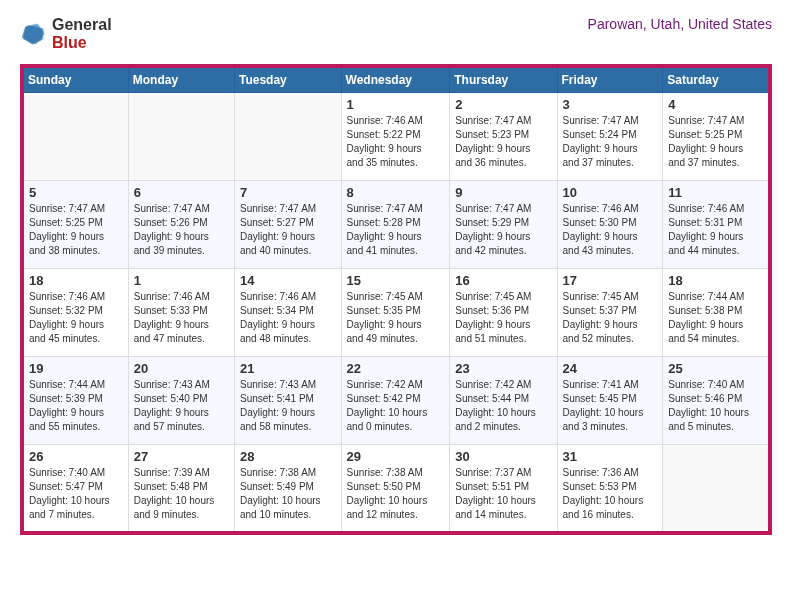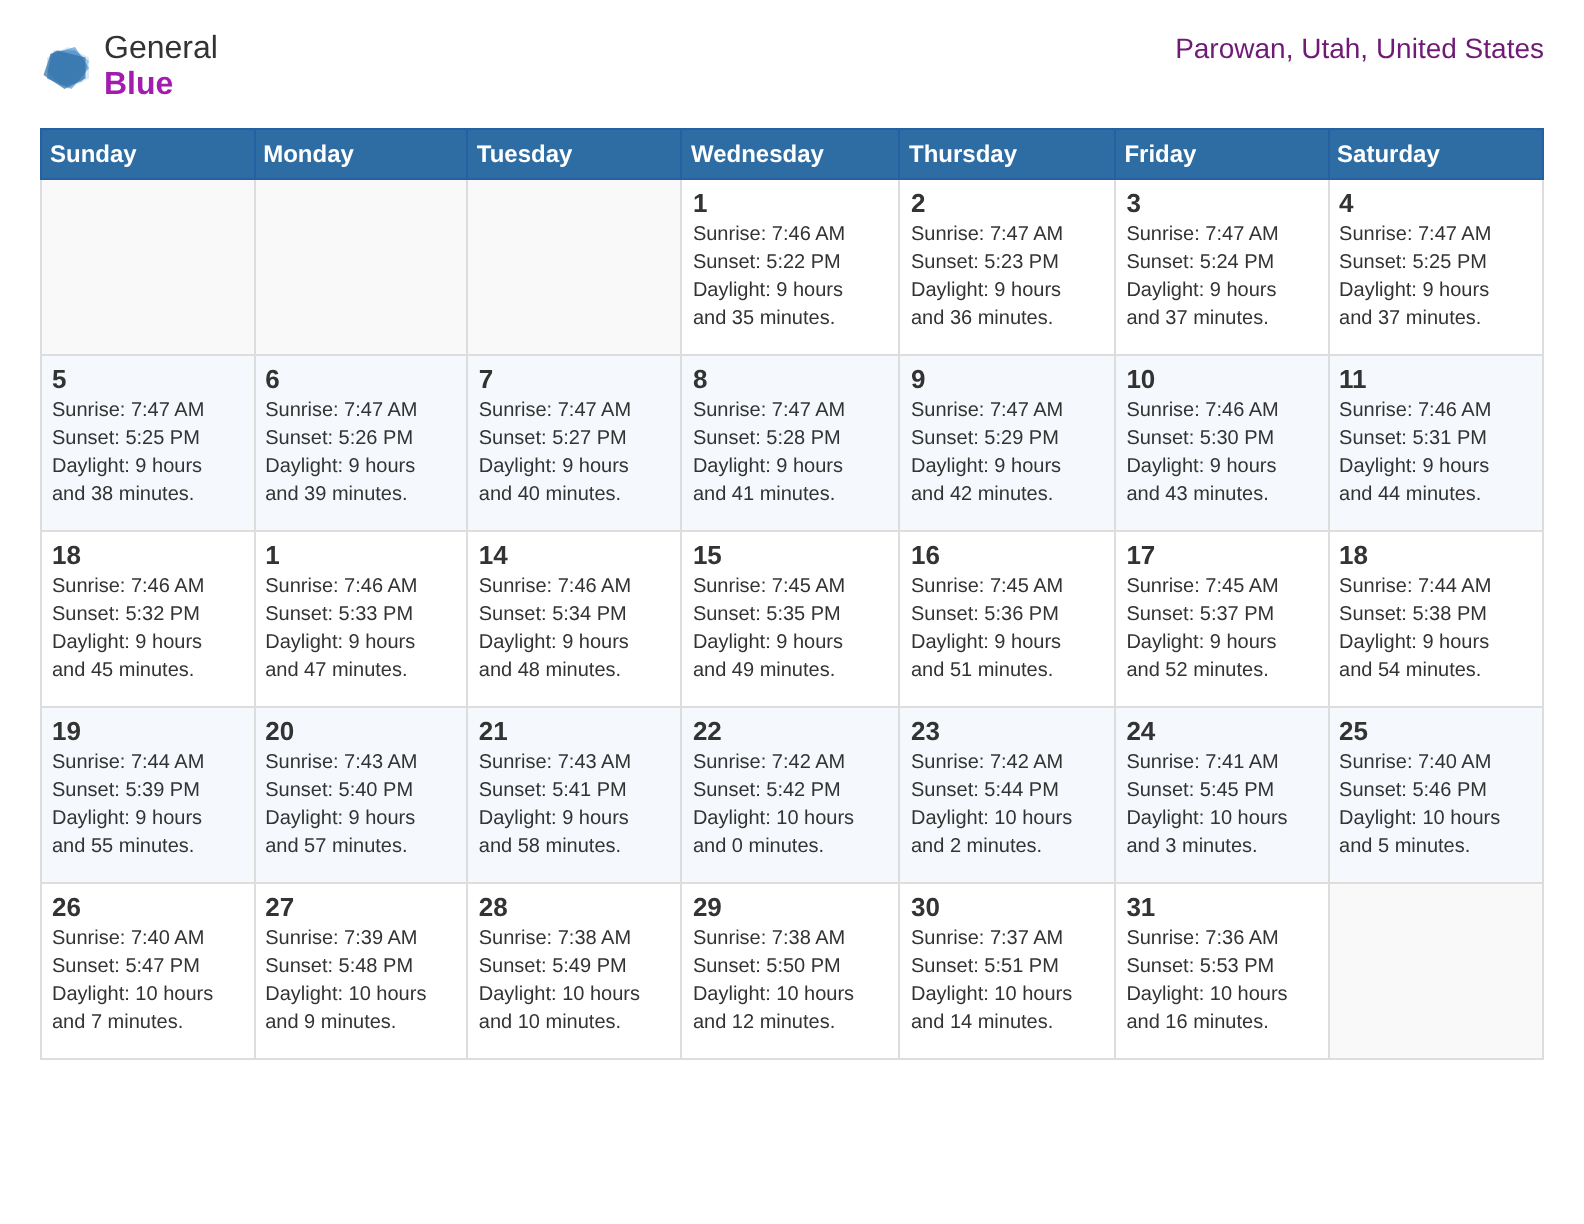--- a/index.html
+++ b/index.html
@@ -37,21 +37,21 @@
       font-weight: normal;
       color: #333;
     }
     .location {
       font-size: 14px;
       color: #701a75;
     }
     .calendar {
       width: 100%;
       border-collapse: collapse;
-      border: 1px solid #be185d;
+      border: 4px solid #be185d;
       margin-top: 12px;
     }
     .calendar th {
       background-color: #2e6da4;
       color: #fff;
       font-size: 12px;
       font-weight: bold;
       padding: 5px 4px;
       text-align: left;
       border: 1px solid #2560a0;
@@ -90,22 +90,22 @@
 <div class="container">
   <div class="header">
     <div class="logo">
       <svg class="logo-icon" viewBox="0 0 32 32">
         <polygon points="16,4 28,10 28,22 16,28 4,22 4,10" fill="#1a6fbd" opacity="0.15"></polygon>
         <polygon points="20,6 28,12 24,24 12,26 4,18 8,6" fill="#1a6fbd" opacity="0.3"></polygon>
         <path d="M6 8 L20 4 L28 16 L18 28 L4 22 Z" fill="#1a6fbd" opacity="0.5"></path>
         <path d="M10 6 L26 10 L26 22 L14 28 L2 20 L6 8 Z" fill="#2e6da4" opacity="0.7"></path>
       </svg>
       <div>
-        <span style="font-size:16px;font-weight:normal;color:#333;">General</span><br>
-        <span style="font-size:16px;font-weight:bold;color:#a21caf;">Blue</span>
+        <span style="font-size:16px;font-weight:bold;color:#333;">General</span><br>
+        <span style="font-size:16px;font-weight:bold;color:#b91c1c;">Blue</span>
       </div>
     </div>
     <div class="title-block">
       <div class="location">Parowan, Utah, United States</div>
     </div>
   </div>
 
   <table class="calendar">
     <thead>
       <tr>

